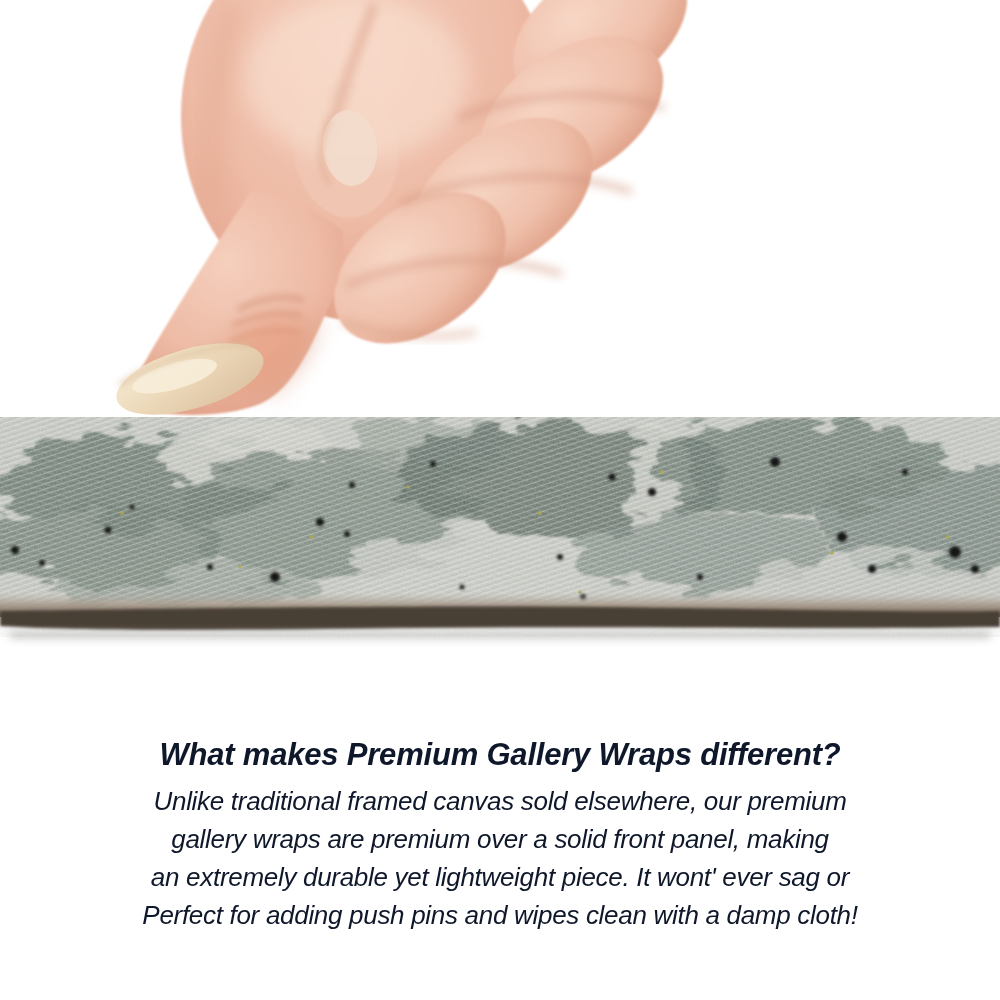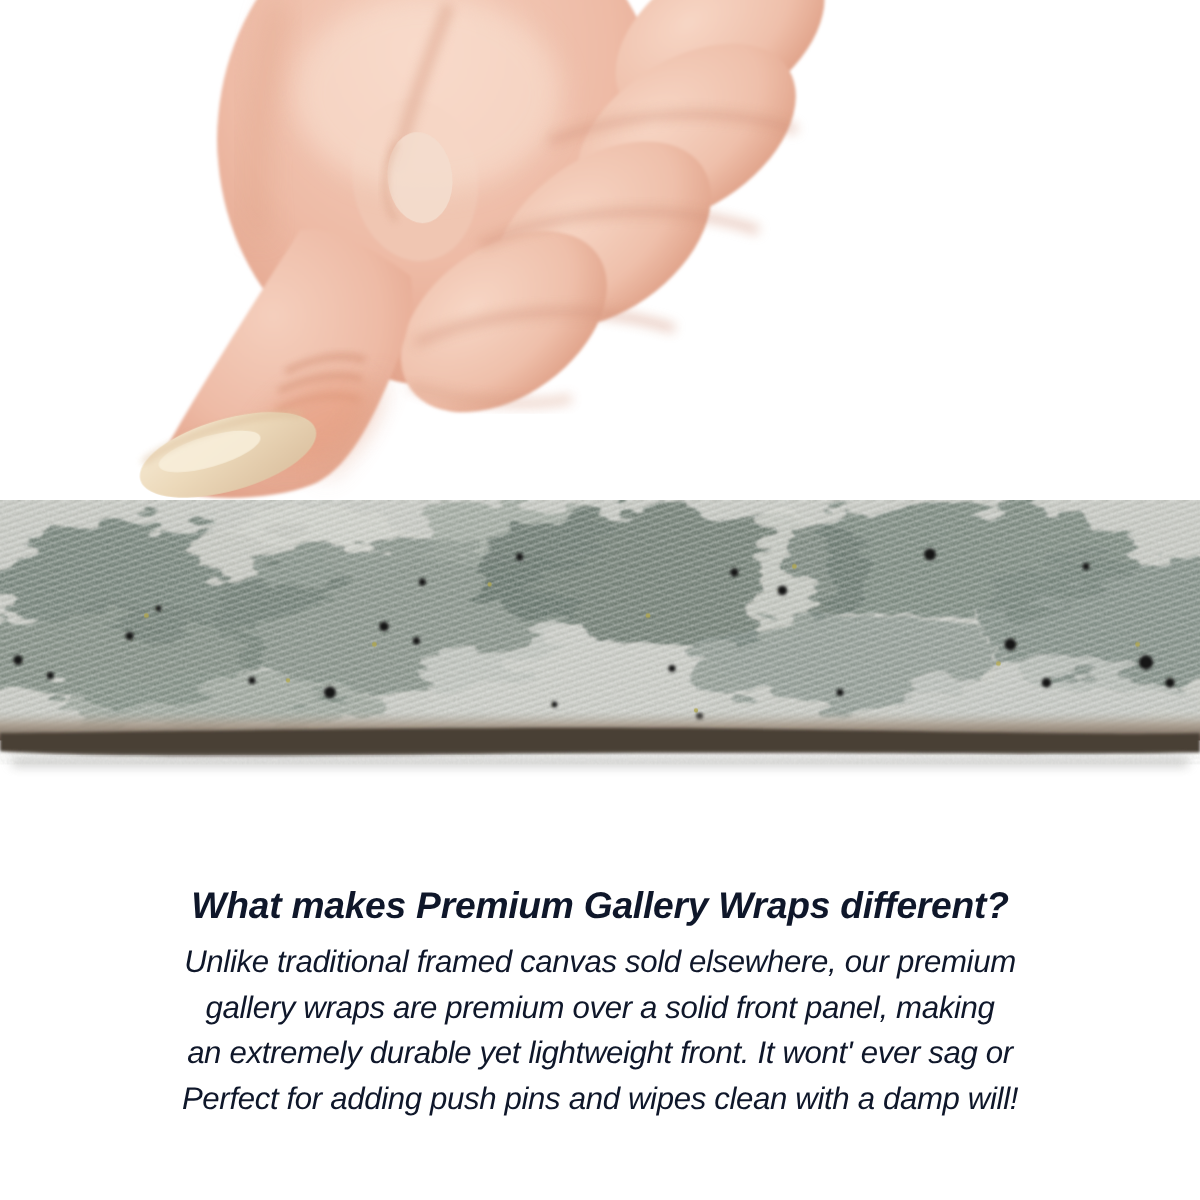--- a/index.html
+++ b/index.html
@@ -206,17 +206,17 @@
     <path d="M0,194 C 150,192 400,188 600,190 C 780,192 920,196 1000,194
              L1000,210 C 850,213 650,209 430,211 C 250,213 90,215 0,209 Z" fill="#4a3f36" filter="url(#eblur)"></path>
 
     <rect x="10" y="215" width="980" height="6" fill="#9c9c99" opacity="0.65" filter="url(#shblur)"></rect>
   </svg>
 
   <div class="caption">
     <div class="caption-heading">What makes Premium Gallery Wraps different?</div>
     <div class="caption-line">Unlike traditional framed canvas sold elsewhere, our premium</div>
     <div class="caption-line">gallery wraps are premium over a solid front panel, making</div>
-    <div class="caption-line">an extremely durable yet lightweight front. It wont' ever sag or</div>
-    <div class="caption-line">Perfect for adding push pins and wipes clean with a damp will!</div>
+    <div class="caption-line">an extremely durable yet lightweight piece. It wont' ever sag or</div>
+    <div class="caption-line">Perfect for adding push pins and wipes clean with a damp cloth!</div>
   </div>
 
 </div>
 
 </body></html>

